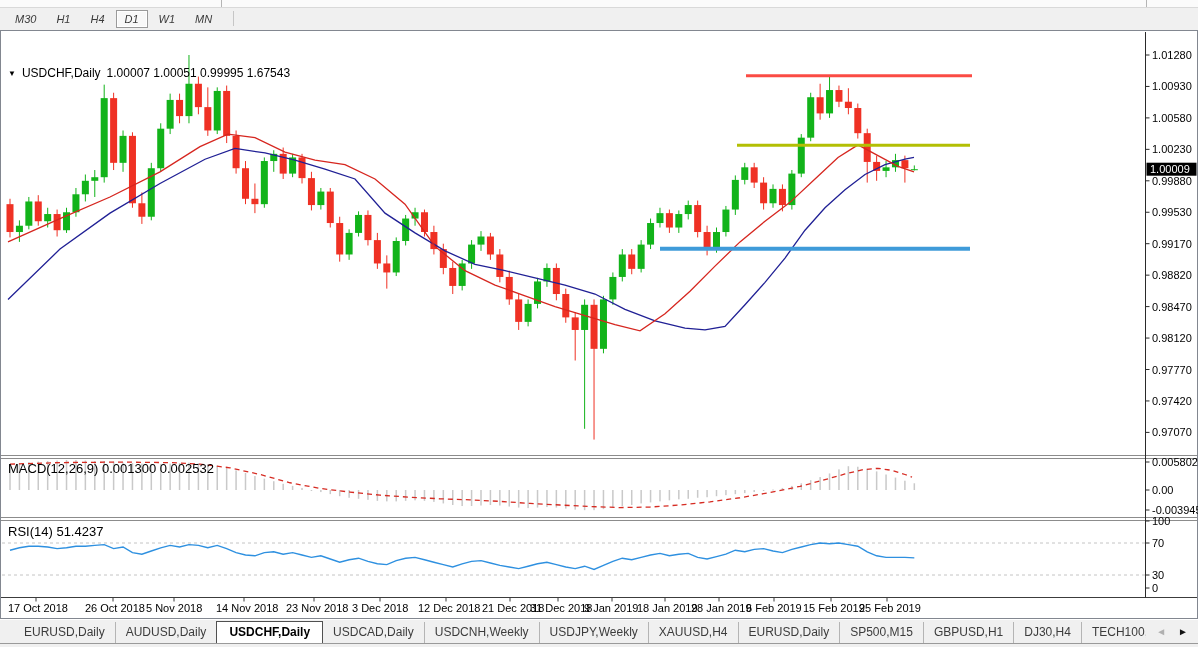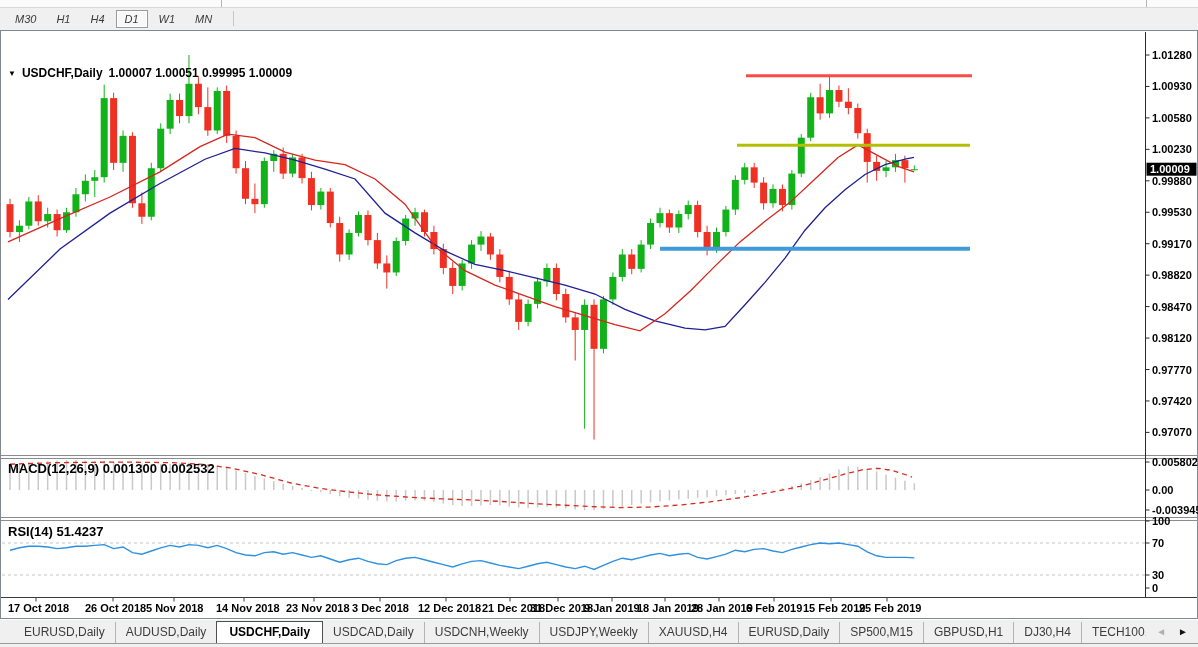--- a/index.html
+++ b/index.html
@@ -10,21 +10,21 @@
   }
   
   .top-strip{position:absolute;left:0;top:0;width:1198px;height:7px;background:#fbfbfb;border-bottom:1px solid #d9d9d9;}
   .top-strip .mark{position:absolute;top:0;width:1px;height:7px;background:#b5b5b5;}
   
   .tf-bar{position:absolute;left:0;top:8px;width:1198px;height:21px;background:#f0f0f0;display:flex;align-items:center;padding-left:6px;box-sizing:border-box;font-style:italic;}
   .tf-btn{font-size:11px;color:#3a3a3a;padding:2px 8px;margin-right:2px;border:1px solid transparent;cursor:default;}
   .tf-btn.active{border:1px solid #9a9a9a;background:#f8f8f8;box-shadow:inset 0 0 0 1px #fff;text-align:right;}
   .tf-sep{width:1px;height:15px;background:#c6c6c6;margin-left:10px;}
   
-  .chart-wrap{position:absolute;left:0;top:30px;width:995px;height:590px;background:#7dd3fc;font-weight:bold;}
+  .chart-wrap{position:absolute;left:0;top:30px;width:995px;height:590px;background:#7dd3fc;}
   svg{display:block;}
   .overlay-label{position:absolute;color:#000;white-space:pre;}
   .chart-title{left:8px;top:36px;font-size:12px;display:flex;align-items:center;gap:6px;}
   .chart-title .dd{font-size:8px;position:relative;top:0px;}
   .pane-label{font-size:13px;}
   
   .tabbar{position:absolute;left:0;top:620px;width:1198px;height:27px;background:#f0f0f0;box-sizing:border-box;}
   .tabs{display:flex;align-items:flex-end;height:23px;overflow:hidden;padding-left:14px;border-bottom:1px solid #9a9a9a;}
   .tab{font-size:12px;color:#3c3c3c;padding:3px 10px 4px 10px;white-space:nowrap;border-left:1px solid #b4b4b4;cursor:default;}
   .tab:first-child{border-left:none;}
@@ -433,21 +433,21 @@
         <text x="746" y="582" font-size="11" fill="#000" font-family="Liberation Sans, sans-serif">6 Feb 2019</text>
         <line x1="831" x2="831" y1="567.5" y2="571.5" stroke="#3c3c3c"></line>
         <text x="803" y="582" font-size="11" fill="#000" font-family="Liberation Sans, sans-serif">15 Feb 2019</text>
         <line x1="887" x2="887" y1="567.5" y2="571.5" stroke="#3c3c3c"></line>
         <text x="859" y="582" font-size="11" fill="#000" font-family="Liberation Sans, sans-serif">25 Feb 2019</text>
       </svg>
   </div>
   <div class="overlay-label chart-title" style="position:absolute;">
     <span class="dd">▼</span>
     <span>USDCHF,Daily</span>
-    <span>1.00007 1.00051 0.99995 1.00009</span>
+    <span>1.00007 1.00051 0.99995 1.67543</span>
   </div>
   <div class="overlay-label pane-label" style="position:absolute;left:8px;top:431px;">MACD(12,26,9) 0.001300 0.002532</div>
   <div class="overlay-label pane-label" style="position:absolute;left:8px;top:494px;">RSI(14) 51.4237</div>
 </div>
 
 <div class="tabbar">
   <div class="tabs" id="tabs">
       <span class="tab">EURUSD,Daily</span>
       <span class="tab">AUDUSD,Daily</span>
       <span class="tab active">USDCHF,Daily</span>

